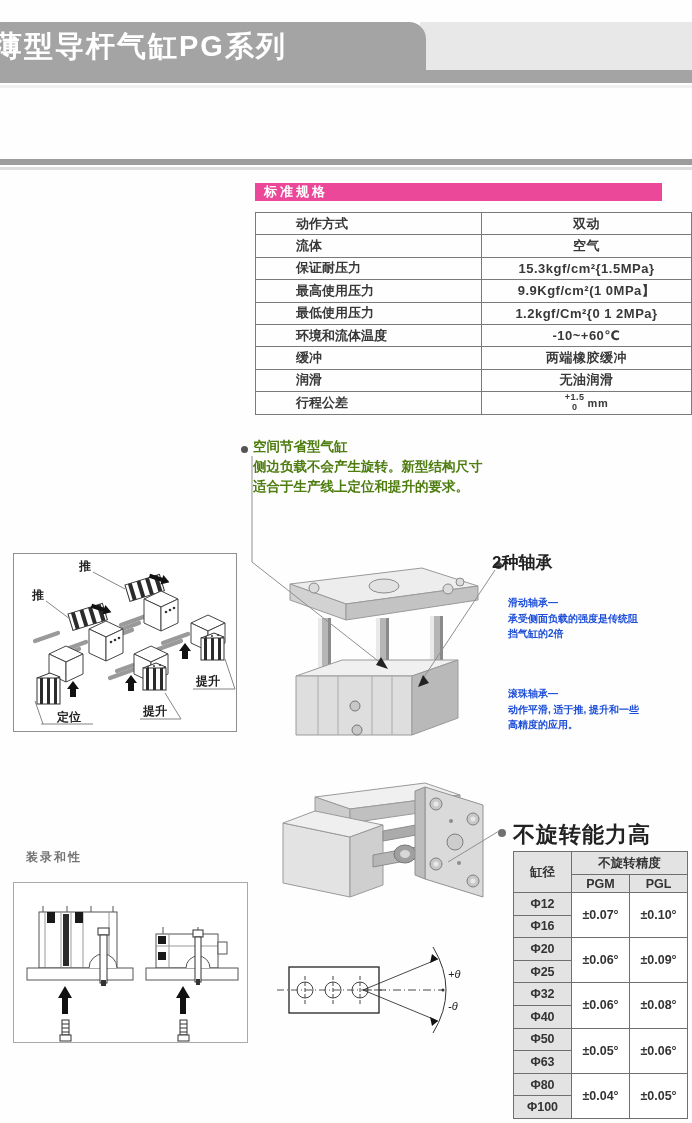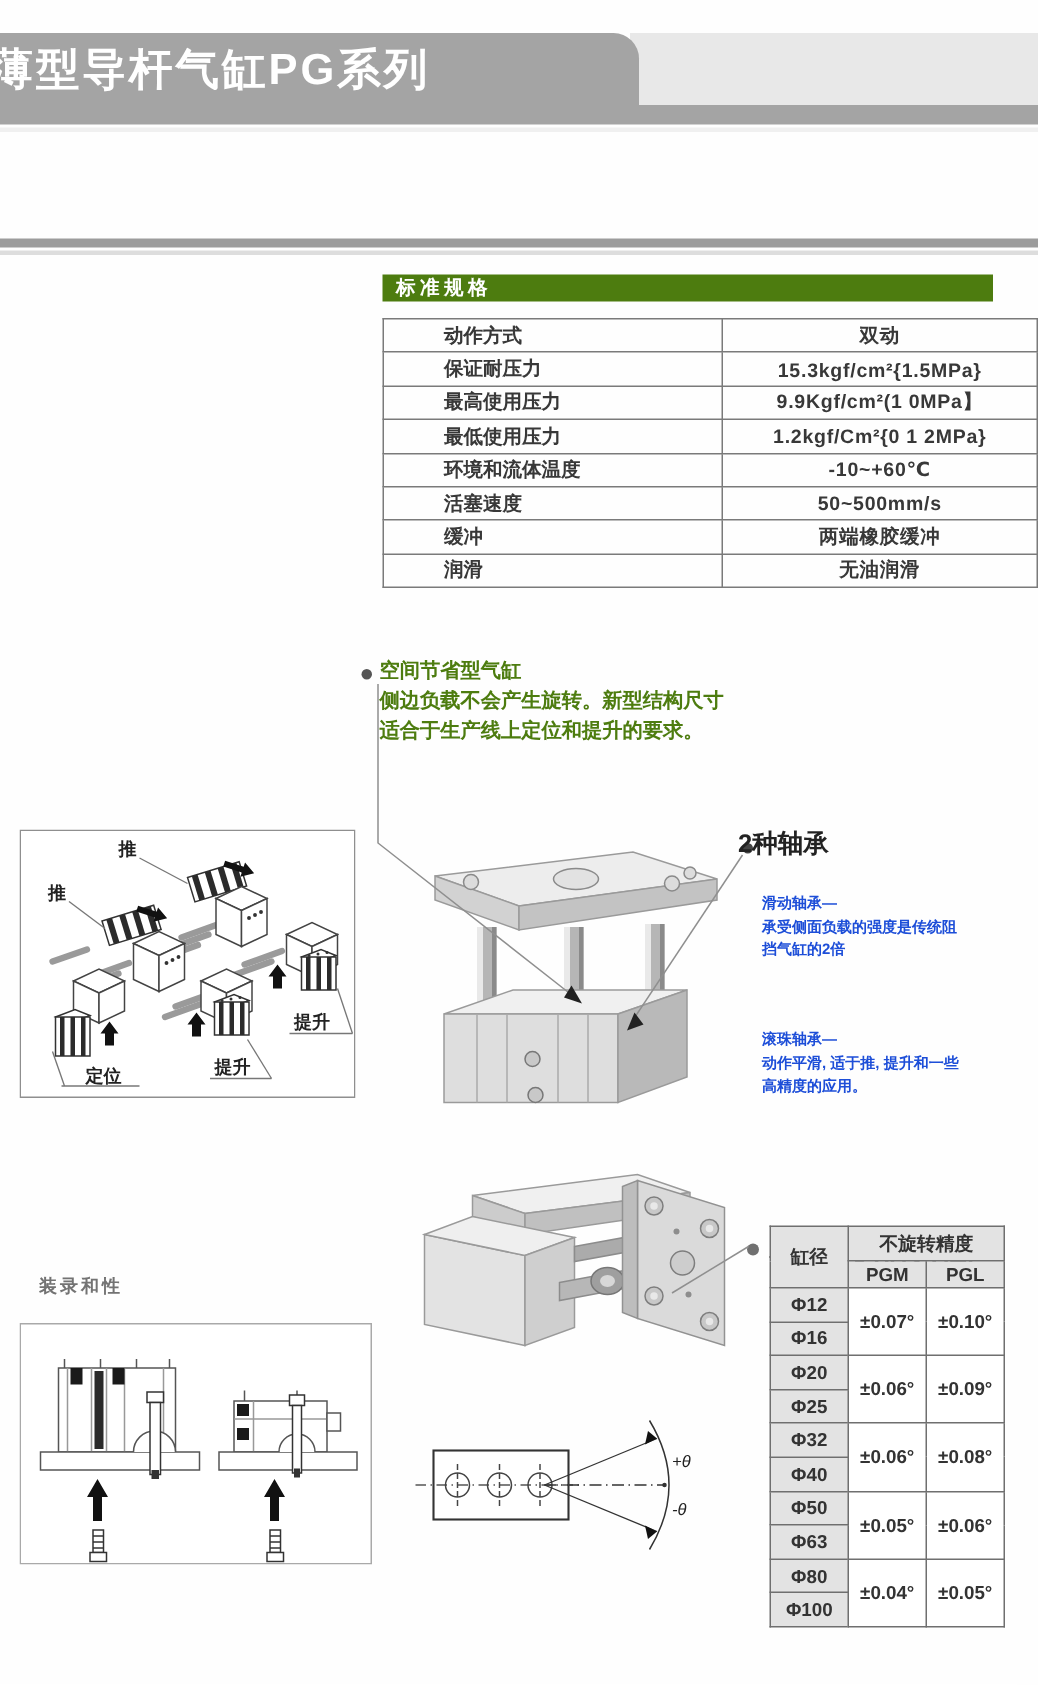--- a/index.html
+++ b/index.html
@@ -11,21 +11,21 @@
   
   .tab-light{left:420px;top:22px;width:272px;height:48px;background:#e8e8e8;}
   .banner-tab{left:0;top:22px;width:426px;height:48px;background:#a4a4a4;border-top-right-radius:17px;}
   .banner-strip{left:0;top:70px;width:692px;height:13px;background:#a4a4a4;}
   .banner-under{left:0;top:85px;width:692px;height:3px;background:#f0f0f0;}
   .page-title{left:-7px;top:27px;color:#ffffff;font-size:29px;font-weight:bold;letter-spacing:2px;white-space:nowrap;}
   
   .rule-dark{left:0;top:159px;width:692px;height:6px;background:#9c9c9c;}
   .rule-light{left:0;top:167px;width:692px;height:3px;background:#dddddd;}
   
-  .spec-band{left:255px;top:183px;width:407px;height:18px;background:#4d7c0f;color:#fff;
+  .spec-band{left:255px;top:183px;width:407px;height:18px;background:#ec4899;color:#fff;
     font-size:13px;line-height:18px;padding-left:9px;letter-spacing:3px;box-sizing:border-box;font-weight:bold;}
   .spec-table{left:255px;top:212px;width:437px;border-collapse:collapse;table-layout:fixed;}
   .spec-table td{border:1px solid #7a7a7a;height:19.4px;font-size:13px;color:#383838;font-weight:bold;}
   .spec-table td.spec-label{width:184px;padding-left:40px;}
   .spec-table td.spec-value{text-align:center;letter-spacing:0.5px;}
   .tol{display:inline-flex;flex-direction:column;font-size:9px;line-height:1.05;vertical-align:middle;font-weight:bold;}
   .tol-low{text-align:center;}
   .tol-unit{font-size:11px;margin-left:3px;vertical-align:middle;}
   
   .bullet{border-radius:50%;background:#555;}
@@ -36,21 +36,21 @@
   
   .bearing-title{left:492px;top:551px;font-size:17px;font-weight:bold;color:#222;}
   .bearing-par{left:508px;font-size:10px;line-height:15.5px;font-weight:bold;color:#1d4ed8;white-space:nowrap;}
   .p-slide{top:595px;} .p-ball{top:686px;}
   
   .mount-title{left:26px;top:849px;font-size:12px;font-weight:bold;color:#737373;letter-spacing:2px;}
   .mount-label{font-size:13.5px;font-weight:bold;color:#2e2e2e;letter-spacing:1px;}
   .ml-bottom{left:65px;top:889px;} .ml-side{left:152px;top:889px;}
   
   .acc-title{left:513px;top:820px;font-size:22px;font-weight:bold;color:#222;letter-spacing:1px;}
-  .acc-table{left:513px;top:817px;width:157px;border-collapse:collapse;table-layout:fixed;}
+  .acc-table{left:513px;top:851px;width:175px;border-collapse:collapse;table-layout:fixed;}
   .acc-table td,.acc-table th{border:1px solid #6f6f6f;font-size:12.5px;color:#333;font-weight:bold;text-align:center;}
   .acc-table .hdr{background:#e3e3e3;height:20px;}
   .acc-table .hdr2{background:#e3e3e3;height:15px;}
   .acc-bore{background:#e3e3e3;width:46px;height:19.6px;}
   .acc-val{background:#fff;}
   svg text{font-family:"Liberation Sans","DejaVu Sans",sans-serif;}
 </style>
 </head>
 <body>
 
@@ -66,46 +66,53 @@
   <div class="abs rule-light"></div>
 
   <div class="abs spec-band">标准规格</div>
   <table class="abs spec-table">
     <tbody>
         <tr>
           <td class="spec-label">动作方式</td>
           <td class="spec-value">双动</td>
         </tr>
         <tr>
+          <td class="spec-label">流体</td>
+          <td class="spec-value">空气</td>
+        </tr>
+        <tr>
           <td class="spec-label">保证耐压力</td>
           <td class="spec-value">15.3kgf/cm²{1.5MPa}</td>
         </tr>
         <tr>
           <td class="spec-label">最高使用压力</td>
           <td class="spec-value">9.9Kgf/cm²(1 0MPa】</td>
         </tr>
         <tr>
           <td class="spec-label">最低使用压力</td>
           <td class="spec-value">1.2kgf/Cm²{0 1 2MPa}</td>
         </tr>
         <tr>
           <td class="spec-label">环境和流体温度</td>
           <td class="spec-value">-10~+60℃</td>
         </tr>
         <tr>
-          <td class="spec-label">活塞速度</td>
-          <td class="spec-value">50~500mm/s</td>
-        </tr>
-        <tr>
           <td class="spec-label">缓冲</td>
           <td class="spec-value">两端橡胶缓冲</td>
         </tr>
         <tr>
           <td class="spec-label">润滑</td>
           <td class="spec-value">无油润滑</td>
+        </tr>
+        <tr>
+          <td class="spec-label">行程公差</td>
+          <td class="spec-value"><span class="tol">
+              <span class="tol-up">+1.5</span>
+              <span class="tol-low">0</span>
+            </span><span class="tol-unit">mm</span></td>
         </tr>
       </tbody>
   </table>
 
   <div class="abs bullet b1"></div>
   <div class="abs feature-note">
     <div>空间节省型气缸</div>
     <div>侧边负载不会产生旋转。新型结构尺寸</div>
     <div>适合于生产线上定位和提升的要求。</div>
   </div>

